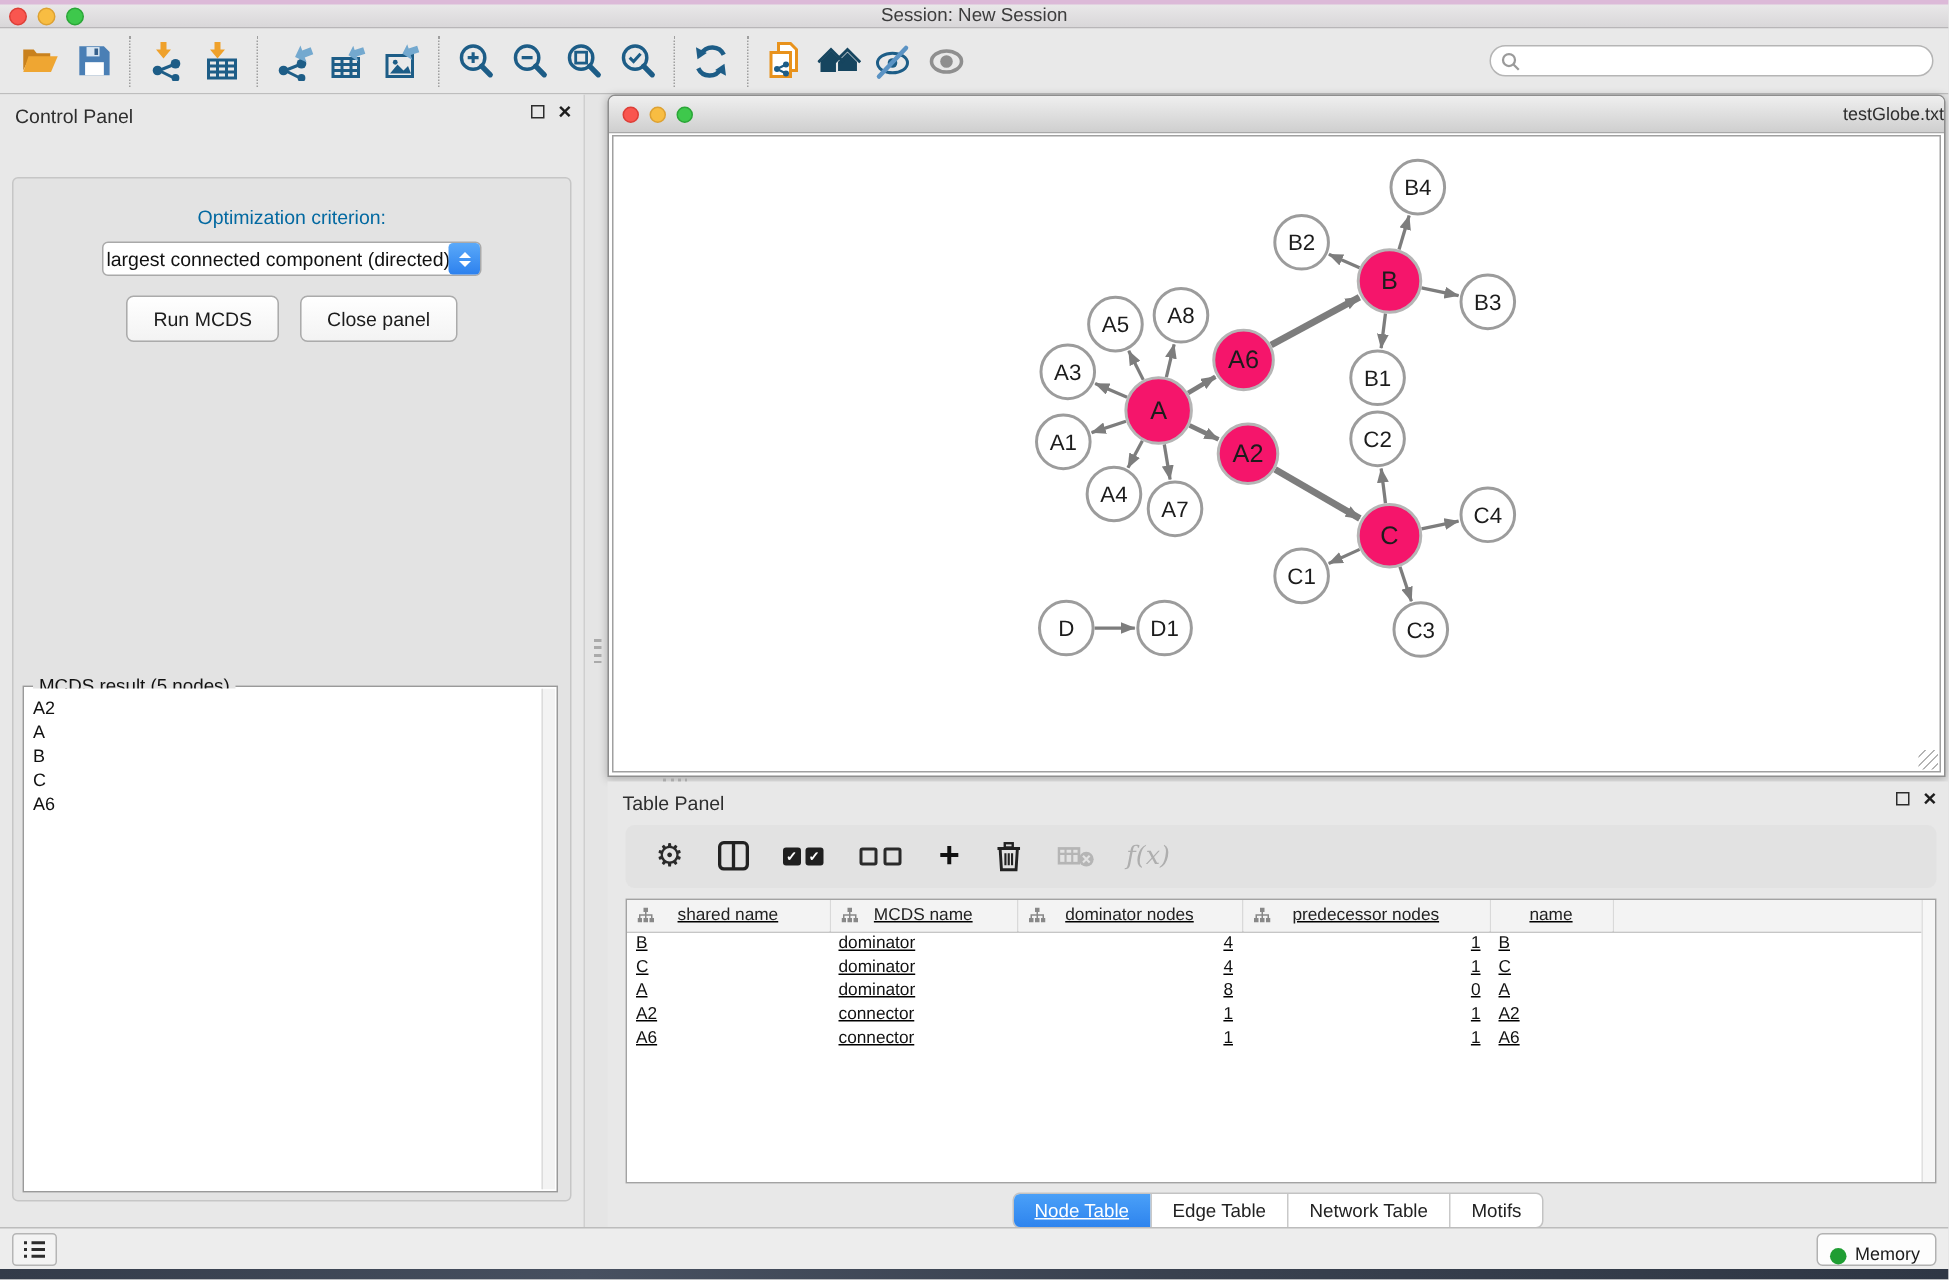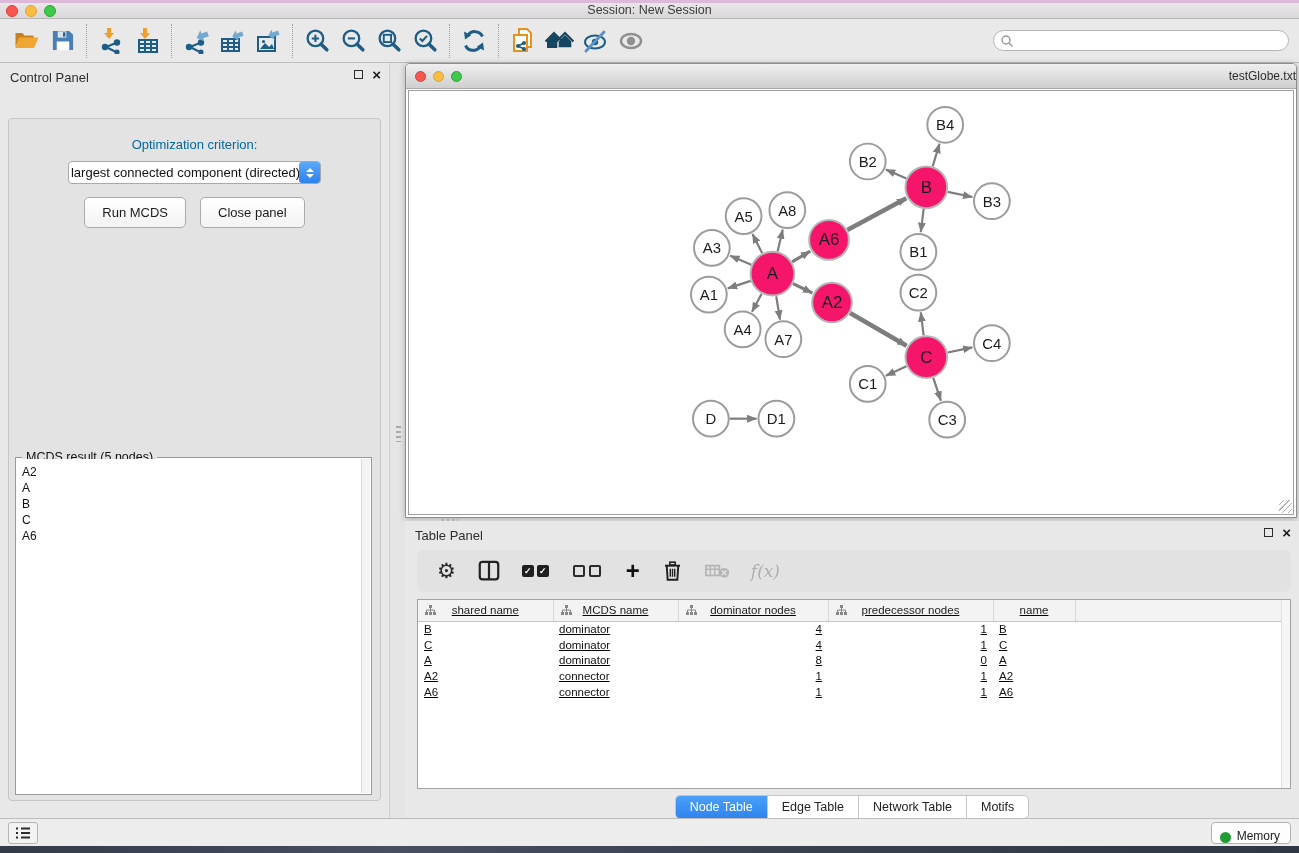--- a/index.html
+++ b/index.html
@@ -98,21 +98,21 @@
   table.grid th { height:21px; background:#f3f3f3; border-bottom:1px solid #c6c6c6; border-right:1px solid #d9d9d9;
     font-size:11.5px; font-weight:400; color:#222; text-align:center; position:relative; }
   table.grid th .hicon { position:absolute; left:7px; top:5px; }
   table.grid td { font-size:11.5px; color:#111; height:15.7px; padding:0 6px; white-space:nowrap; overflow:hidden; }
   td.num { text-align:right; padding-right:14px; }
   td.txt { padding-left:10px; }
   .tp-tabs { position:absolute; left:0; right:0; top:274px; display:flex; justify-content:center; }
   .seg2 { display:inline-flex; border:1px solid #c3c3c3; border-radius:5px; overflow:hidden; background:#fff; }
   .seg2 .seg { padding:4px 14px; font-size:12.5px; color:#222; border-left:1px solid #c9c9c9; }
   .seg2 .seg:first-child { border-left:none; }
-  .seg2 .seg.active { background:linear-gradient(#4aa0f8,#2e84ee); color:#fff; }
+  .seg2 .seg.active { background:linear-gradient(#4aa0f8,#2e84ee); color:#fff;text-decoration:underline; }
 
   
   .statusbar { position:absolute; left:0; top:818px; width:100%; height:28px; background:#ededed; border-top:1px solid #bcbcbc; }
   .status-left-btn { position:absolute; left:8px; top:3px; width:30px; height:22px; background:#f3f3f3;
     border:1px solid #b5b5b5; border-radius:3px; display:flex; align-items:center; justify-content:center; }
   .memorybtn { position:absolute; right:8px; top:3px; height:22px; padding:0 10px 0 8px; background:#fdfdfd;
     border:1px solid #b2b2b2; border-radius:4px; display:flex; align-items:flex-end; gap:6px; }
   .memdot { width:11px; height:11px; border-radius:50%; background:#1f9d33; }
   .memorybtn span.lbl { font-size:12px; color:#1c1c1c; }
   .desktop { position:absolute; left:0; top:846px; width:100%; height:7px;

